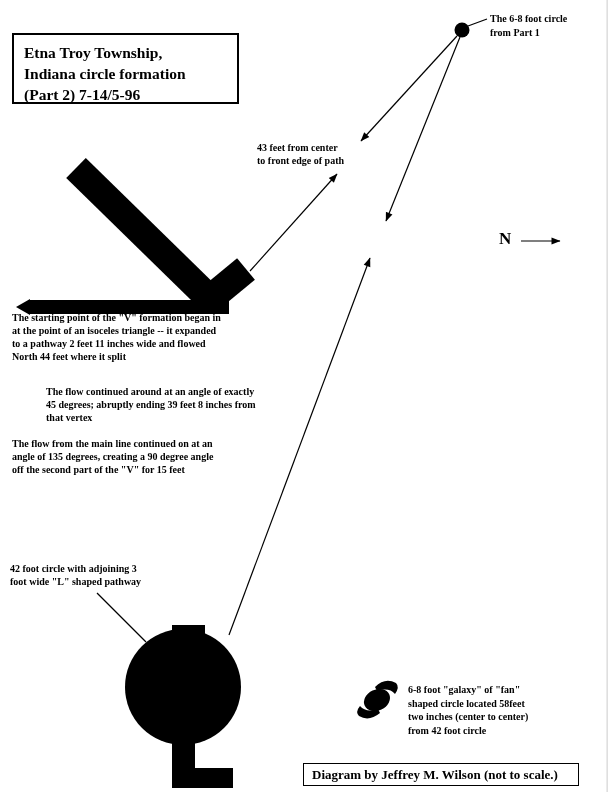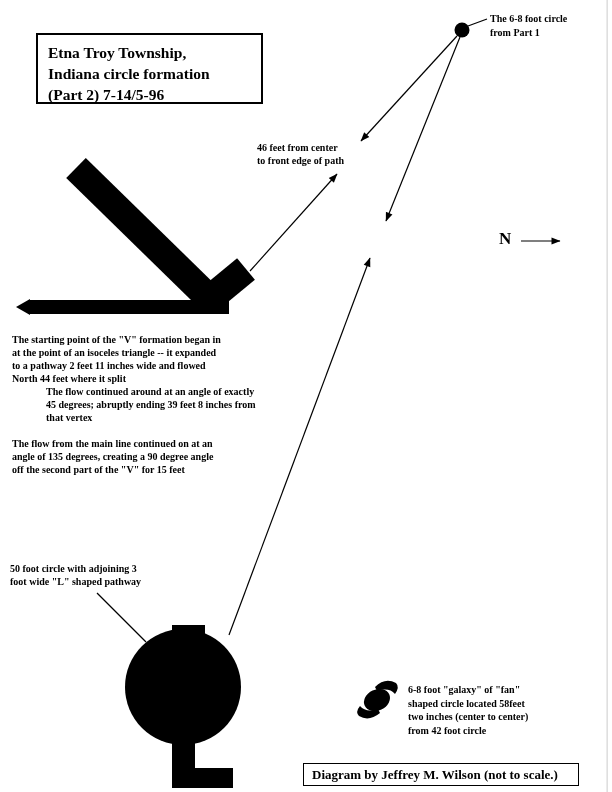--- a/index.html
+++ b/index.html
@@ -3,21 +3,21 @@
 <meta charset="utf-8">
 <style>
   html,body{margin:0;padding:0;background:#fff;}
   #page{
     position:relative;width:612px;height:792px;background:#ffffff;
     font-family:"Liberation Serif", "DejaVu Serif", serif;
     color:#000;overflow:hidden;
   }
   .txt{position:absolute;font-weight:bold;white-space:pre-line;line-height:13px;font-size:10px;}
   #title-box{
-    position:absolute;left:36px;top:33px;width:227px;height:71px;
+    position:absolute;left:12px;top:33px;width:227px;height:71px;
     border:2px solid #000;box-sizing:border-box;
   }
   #title-box .txt{left:10px;top:7px;position:absolute;font-size:15.5px;line-height:21px;white-space:pre-line;}
   #north-label{font-size:17px;line-height:17px;}
   #credit-box{
     position:absolute;left:303px;top:763px;width:276px;height:23px;
     border:1.5px solid #000;box-sizing:border-box;display:flex;align-items:center;
   }
   #credit-box .txt{position:static;padding-left:8px;font-size:13px;white-space:nowrap;}
   svg{position:absolute;left:0;top:0;}
@@ -73,40 +73,40 @@
 
   <div id="title-box">
     <div class="txt">Etna Troy Township,
 Indiana circle formation
 (Part 2) 7-14/5-96</div>
   </div>
 
   <div class="txt" style="left:490px;top:12px;line-height:13.5px;">The 6-8 foot circle
 from Part 1</div>
 
-  <div class="txt" style="left:257px;top:141px;">46 feet from center
+  <div class="txt" style="left:257px;top:141px;">43 feet from center
 to front edge of path</div>
 
 
   <div class="txt" id="north-label" style="left:499px;top:230px;">N</div>
 
-  <div class="txt" style="left:12px;top:333px;width:330px;">The starting point of the "V" formation began in
+  <div class="txt" style="left:12px;top:311px;width:330px;">The starting point of the "V" formation began in
 at the point of an isoceles triangle -- it expanded
 to a pathway 2 feet 11 inches wide and flowed
 North 44 feet where it split</div>
 
   <div class="txt" style="left:12px;top:385px;width:340px;margin-left:34px;">The flow continued around at an angle of exactly
 45 degrees; abruptly ending 39 feet 8 inches from
 that vertex</div>
 
   <div class="txt" style="left:12px;top:437px;width:340px;">The flow from the main line continued on at an
 angle of 135 degrees, creating a 90 degree angle
 off the second part of the "V" for 15 feet</div>
 
-  <div class="txt" style="left:10px;top:562px;">50 foot circle with adjoining 3
+  <div class="txt" style="left:10px;top:562px;">42 foot circle with adjoining 3
 foot wide "L" shaped pathway</div>
 
   <div class="txt" style="left:408px;top:683px;line-height:13.5px;">6-8 foot "galaxy" of "fan"
 shaped circle located 58feet
 two inches (center to center)
 from 42 foot circle</div>
 
   <div id="credit-box">
     <div class="txt">Diagram by Jeffrey M. Wilson (not to scale.)</div>
   </div>

